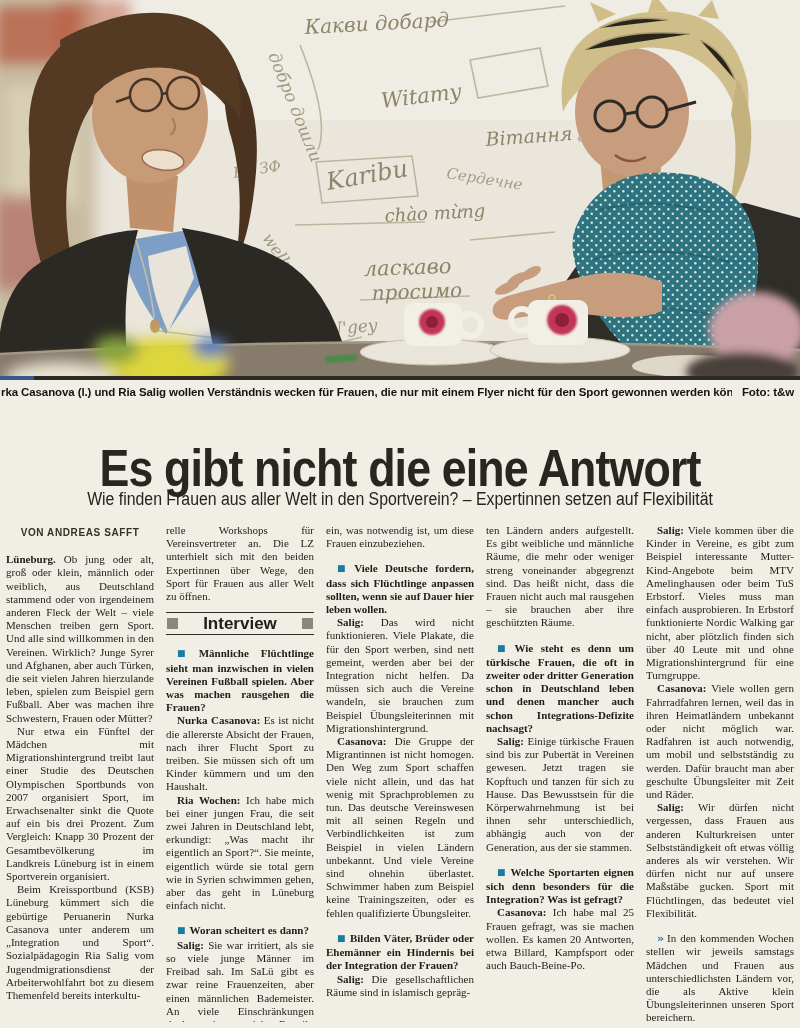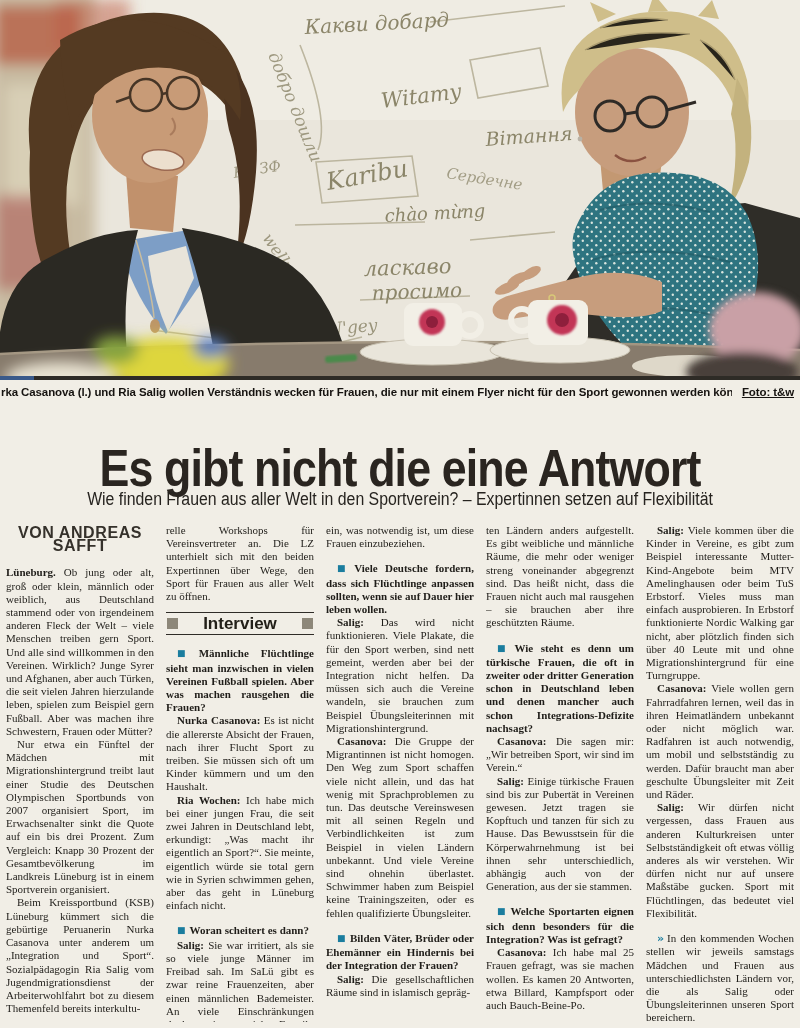--- a/index.html
+++ b/index.html
@@ -8,36 +8,36 @@
 
   
   .photo-wrap{position:absolute;top:0;left:0;width:800px;height:380px;background:#e9e5db;}
 
   
   .caption-row{position:absolute;top:384px;left:0;width:800px;box-sizing:border-box;
     padding:2px 6px 0 1px;display:flex;justify-content:space-between;align-items:baseline;
     font-family:"Liberation Sans",sans-serif;font-weight:700;font-size:11.5px;color:#161310;
     letter-spacing:-0.1px;}
   .caption-text{white-space:nowrap;overflow:hidden;}
-  .caption-credit{white-space:nowrap;margin-left:10px;font-weight:700;text-decoration:underline;}
+  .caption-credit{white-space:nowrap;margin-left:10px;font-weight:700;}
 
   
   .headline{position:absolute;top:406px;left:0;width:800px;text-align:center;
     font-family:"Liberation Sans",sans-serif;font-weight:700;font-size:52px;line-height:1.05;
     color:#2a2520;letter-spacing:-1px;transform:scaleX(0.86);transform-origin:50% 50%;white-space:nowrap;}
   .subhead{position:absolute;top:489px;left:0;width:800px;text-align:center;
     font-family:"Liberation Sans",sans-serif;font-weight:400;font-size:18px;color:#26231f;
     transform:scaleX(0.88);transform-origin:50% 50%;white-space:nowrap;}
 
   
   .columns{position:absolute;top:524px;left:6px;right:6px;bottom:6px;display:flex;gap:12px;}
   .col{flex:1 1 0;overflow:hidden;font-size:11px;line-height:13.2px;text-align:justify;
     color:#1f1d19;}
   .col p{margin:0;}
-  .byline{font-family:"Liberation Sans",sans-serif;font-weight:700;font-size:16px;
+  .byline{font-family:"Liberation Sans",sans-serif;font-weight:700;font-size:10px;
     letter-spacing:0.6px;text-align:center;color:#35312b;margin:2px 0 14px 0 !important;}
   p.indent{text-indent:11px;}
   .question{font-weight:700;margin-top:12px !important;text-indent:11px;}
   .q-bullet{font-size:9px;position:relative;top:-1px;margin-right:4px;font-family:"DejaVu Sans",sans-serif;}
   .note{margin-top:12px !important;text-indent:11px;}
   .note-mark{font-weight:700;margin-right:3px;font-family:"DejaVu Sans",sans-serif;}
   .interview-wrap{margin:9px 0 7px 0;border-top:1.5px solid #2f2c27;border-bottom:1.5px solid #2f2c27;
     padding:4px 1px;display:flex;align-items:center;justify-content:flex-end;}
   .interview-square{width:11px;height:11px;flex:0 0 auto;}
   .interview-title{flex:1;text-align:center;font-family:"Liberation Sans",sans-serif;
@@ -239,26 +239,25 @@
         <p class="body-para">ein, was notwendig ist, um diese Frauen einzubeziehen.</p>
         <p class="question"><span class="q-bullet" style="color: rgb(27, 125, 158);">■</span><span>Viele Deutsche fordern, dass sich Flüchtlinge anpassen sollten, wenn sie auf Dauer hier leben wollen.</span></p>
         <p class="speaker indent"><b>Salig:</b> <span>Das wird nicht funktionieren. Viele Plakate, die für den Sport werben, sind nett gemeint, werden aber bei der Integration nicht helfen. Da müssen sich auch die Vereine wandeln, sie brauchen zum Beispiel Übungsleiterinnen mit Migrationshintergrund.</span></p>
         <p class="speaker indent"><b>Casanova:</b> <span>Die Gruppe der Migrantinnen ist nicht homogen. Den Weg zum Sport schaffen viele nicht allein, und das hat wenig mit Sprachproblemen zu tun. Das deutsche Vereinswesen mit all seinen Regeln und Verbindlichkeiten ist zum Beispiel in vielen Ländern unbekannt. Und viele Vereine sind ohnehin überlastet. Schwimmer haben zum Beispiel keine Trainingszeiten, oder es fehlen qualifizierte Übungsleiter.</span></p>
         <p class="question"><span class="q-bullet" style="color: rgb(27, 125, 158);">■</span><span>Bilden Väter, Brüder oder Ehemänner ein Hindernis bei der Integration der Frauen?</span></p>
         <p class="speaker indent"><b>Salig:</b> <span>Die gesellschaftlichen Räume sind in islamisch gepräg-</span></p>
       </div>
     <div class="col">
         <p class="body-para">ten Ländern anders aufgestellt. Es gibt weibliche und männliche Räume, die mehr oder weniger streng voneinander abgegrenzt sind. Das heißt nicht, dass die Frauen nicht auch mal rausgehen – sie brauchen aber ihre geschützten Räume.</p>
         <p class="question"><span class="q-bullet" style="color: rgb(27, 125, 158);">■</span><span>Wie steht es denn um türkische Frauen, die oft in zweiter oder dritter Generation schon in Deutschland leben und denen mancher auch schon Integrations-Defizite nachsagt?</span></p>
-        <p class="speaker indent"><b>Casanova:</b> <span>Die sagen mir: „Wir betreiben Sport, wir sind im Verein.“</span></p>
         <p class="speaker indent"><b>Salig:</b> <span>Einige türkische Frauen sind bis zur Pubertät in Vereinen gewesen. Jetzt tragen sie Kopftuch und tanzen für sich zu Hause. Das Bewusstsein für die Körperwahrnehmung ist bei ihnen sehr unterschiedlich, abhängig auch von der Generation, aus der sie stammen.</span></p>
         <p class="question"><span class="q-bullet" style="color: rgb(27, 125, 158);">■</span><span>Welche Sportarten eignen sich denn besonders für die Integration? Was ist gefragt?</span></p>
         <p class="speaker indent"><b>Casanova:</b> <span>Ich habe mal 25 Frauen gefragt, was sie machen wollen. Es kamen 20 Antworten, etwa Billard, Kampfsport oder auch Bauch-Beine-Po.</span></p>
       </div>
     <div class="col">
         <p class="speaker indent"><b>Salig:</b> <span>Viele kommen über die Kinder in Vereine, es gibt zum Beispiel interessante Mutter-Kind-Angebote beim MTV Amelinghausen oder beim TuS Erbstorf. Vieles muss man einfach ausprobieren. In Erbstorf funktionierte Nordic Walking gar nicht, aber plötzlich finden sich über 40 Leute mit und ohne Migrationshintergrund für eine Turngruppe.</span></p>
         <p class="speaker indent"><b>Casanova:</b> <span>Viele wollen gern Fahrradfahren lernen, weil das in ihren Heimatländern unbekannt oder nicht möglich war. Radfahren ist auch notwendig, um mobil und selbstständig zu werden. Dafür braucht man aber geschulte Übungsleiter mit Zeit und Räder.</span></p>
         <p class="speaker indent"><b>Salig:</b> <span>Wir dürfen nicht vergessen, dass Frauen aus anderen Kulturkreisen unter Selbstständigkeit oft etwas völlig anderes als wir verstehen. Wir dürfen nicht nur auf unsere Maßstäbe gucken. Sport mit Flüchtlingen, das bedeutet viel Flexibilität.</span></p>
-        <p class="note"><span class="note-mark" style="color: rgb(27, 125, 158);">»</span><span>In den kommenden Wochen stellen wir jeweils samstags Mädchen und Frauen aus unterschiedlichsten Ländern vor, die als Salig oder Übungsleiterinnen unseren Sport bereichern.</span></p>
+        <p class="note"><span class="note-mark" style="color: rgb(27, 125, 158);">»</span><span>In den kommenden Wochen stellen wir jeweils samstags Mädchen und Frauen aus unterschiedlichsten Ländern vor, die als Aktive klein Übungsleiterinnen unseren Sport bereichern.</span></p>
       </div>
   </div>
 
 </div>
 
 </body></html>

